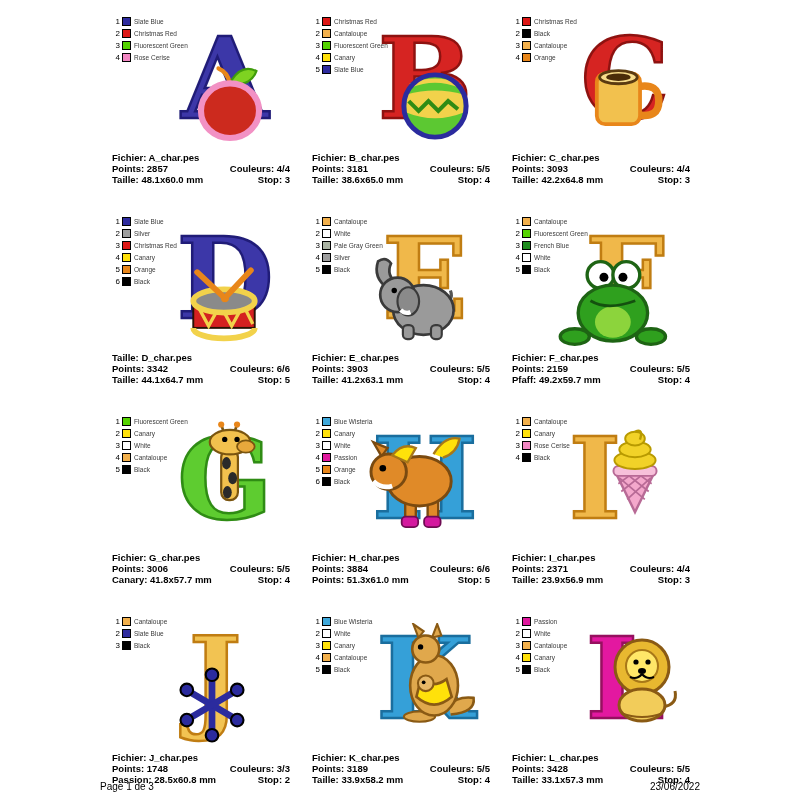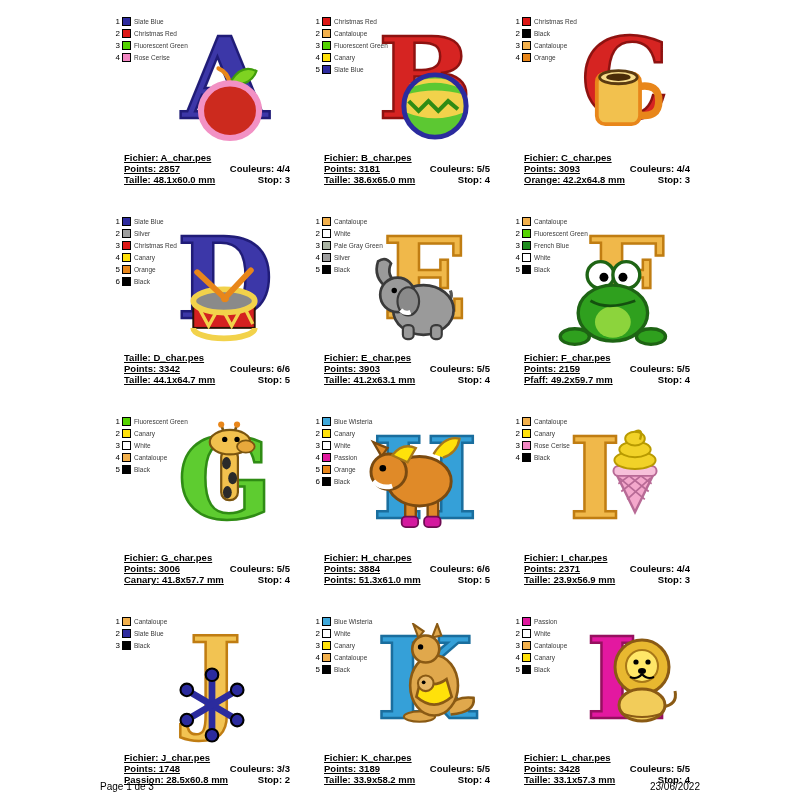--- a/index.html
+++ b/index.html
@@ -22,21 +22,21 @@
          display:flex; align-items:center; justify-content:center; }
   .letter { font-family:"DejaVu Serif", serif; font-weight:bold; font-size:112px;
             line-height:1; position:relative; z-index:1;
             text-shadow:0 0 2px rgba(0,0,0,.25); }
   .object { position:absolute; z-index:2; }
   .object svg { display:block; width:100%; height:100%; }
 
   
   .info { position:absolute; left:12px; right:10px; top:147px; font-size:9.5px;
           font-weight:bold; line-height:11px; }
-  .info-left { position:absolute; left:12px; top:0; white-space:nowrap;text-decoration:underline; }
+  .info-left { position:absolute; left:0; top:0; white-space:nowrap; }
   .info-right { position:absolute; right:0; top:11px; text-align:right; white-space:nowrap; }
 
   
   .footer { position:absolute; left:100px; width:600px; bottom:7px; height:12px; font-size:10px; }
   .footer-page { position:absolute; left:0; }
   .footer-source { position:absolute; left:0; right:0; text-align:center; }
   .footer-date { position:absolute; right:0; }
 </style>
 </head>
 <body>
@@ -173,21 +173,21 @@
               <rect x="20" y="26" width="46" height="54" rx="9" fill="#f2c14e" stroke="#e8861a" stroke-width="4"></rect>
               <ellipse cx="43" cy="30" rx="20" ry="7" fill="#f7dc8a" stroke="#5a3a10" stroke-width="3"></ellipse>
               <ellipse cx="43" cy="30" rx="13" ry="4" fill="#4a2c08"></ellipse>
             </svg>
           </span>
     </div>
     <div class="info">
       <div class="info-left">
         <div class="f-fichier">Fichier: C_char.pes</div>
         <div class="f-points">Points: 3093</div>
-        <div class="f-taille">Orange: 42.2x64.8 mm</div>
+        <div class="f-taille">Taille: 42.2x64.8 mm</div>
       </div>
       <div class="info-right">
         <div class="f-couleurs">Couleurs: 4/4</div>
         <div class="f-stop">Stop: 3</div>
       </div>
     </div>
   </div>
 
   <div class="cell">
     <div class="legend">

